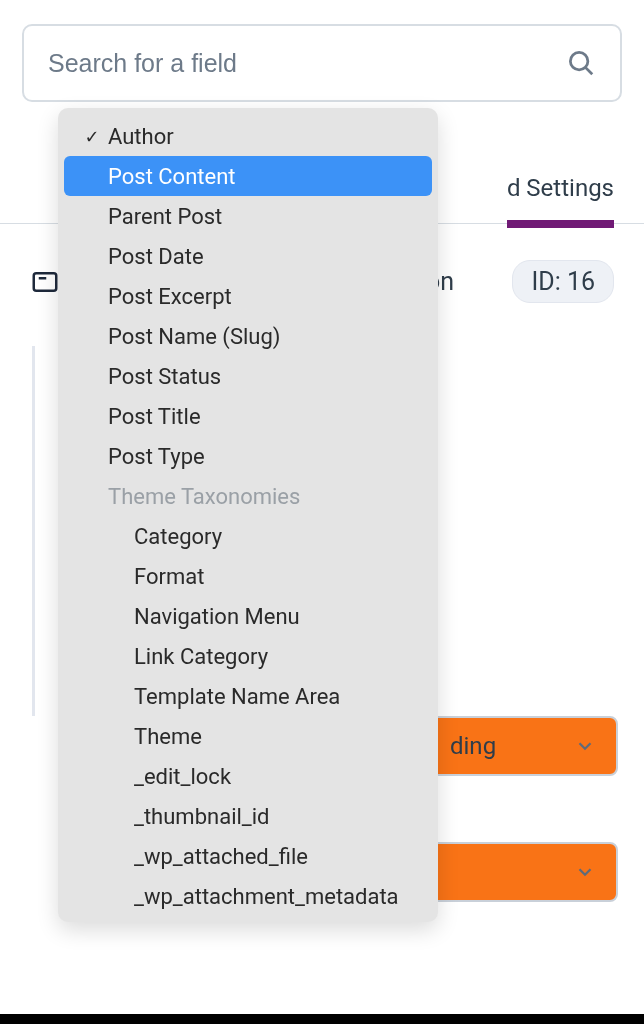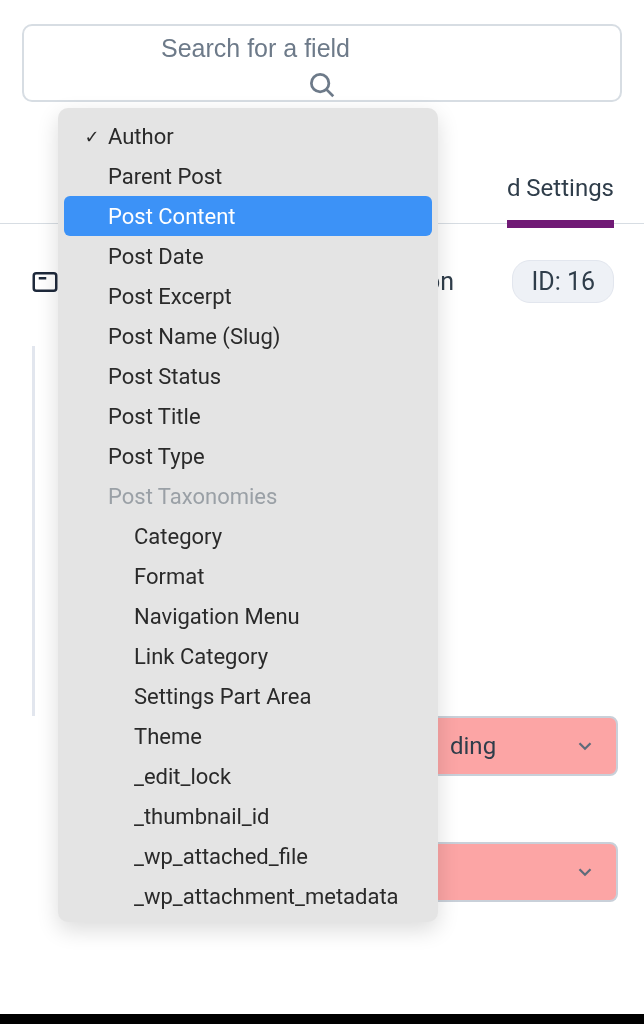--- a/index.html
+++ b/index.html
@@ -20,21 +20,20 @@
   .search-field {
     position: relative;
     width: 100%;
     height: 78px;
     border: 2px solid #d7dde3;
     border-radius: 10px;
     background: #fff;
     display: flex;
     align-items: center;
     padding: 0 24px;
-    flex-direction: column;
   }
   .search-field input {
     flex: 1;
     border: none;
     outline: none;
     font-size: 25px;
     color: #4b5b6d;
     background: transparent;
   }
   .search-field input::placeholder {
@@ -107,21 +106,21 @@
     right: 26px;
     height: 60px;
     border: 2px solid #c9d0d9;
     border-radius: 8px;
     display: flex;
     align-items: center;
     justify-content: space-between;
     padding: 0 20px;
     font-size: 24px;
     color: #2f3d4a;
-    background: #fca5a5;
+    background: #f97316;
     width: 190px;
   }
   .select-box.first { top: 716px; }
   .select-box.second { top: 842px; }
   .chev-down {
     width: 22px; height: 22px;
     stroke: #5e6b7a; fill: none; stroke-width: 2.5;
   }
 
   
@@ -229,28 +228,28 @@
   <svg class="chev-down" viewBox="0 0 24 24">
     <polyline points="6 9 12 15 18 9"></polyline>
   </svg>
 </div>
 
 <div class="dropdown" id="dropdown">
     <div class="dd-item">
       <span class="check">✓</span>
       <span class="label">Author</span>
     </div>
+    <div class="dd-item selected">
+      <span class="check"></span>
+      <span class="label">Post Content</span>
+    </div>
     <div class="dd-item">
       <span class="check"></span>
       <span class="label">Parent Post</span>
     </div>
-    <div class="dd-item selected">
-      <span class="check"></span>
-      <span class="label">Post Content</span>
-    </div>
     <div class="dd-item">
       <span class="check"></span>
       <span class="label">Post Date</span>
     </div>
     <div class="dd-item">
       <span class="check"></span>
       <span class="label">Post Excerpt</span>
     </div>
     <div class="dd-item">
       <span class="check"></span>
@@ -261,26 +260,26 @@
       <span class="label">Post Status</span>
     </div>
     <div class="dd-item">
       <span class="check"></span>
       <span class="label">Post Title</span>
     </div>
     <div class="dd-item">
       <span class="check"></span>
       <span class="label">Post Type</span>
     </div>
-    <div class="dd-group">Post Taxonomies</div>
+    <div class="dd-group">Theme Taxonomies</div>
     <div class="dd-sub">Category</div>
     <div class="dd-sub">Format</div>
     <div class="dd-sub">Navigation Menu</div>
     <div class="dd-sub">Link Category</div>
-    <div class="dd-sub">Settings Part Area</div>
+    <div class="dd-sub">Template Name Area</div>
     <div class="dd-sub">Theme</div>
     <div class="dd-sub">_edit_lock</div>
     <div class="dd-sub">_thumbnail_id</div>
     <div class="dd-sub">_wp_attached_file</div>
     <div class="dd-sub">_wp_attachment_metadata</div>
   </div>
 
 <div class="bottom-bar"></div>
 
 </body></html>

